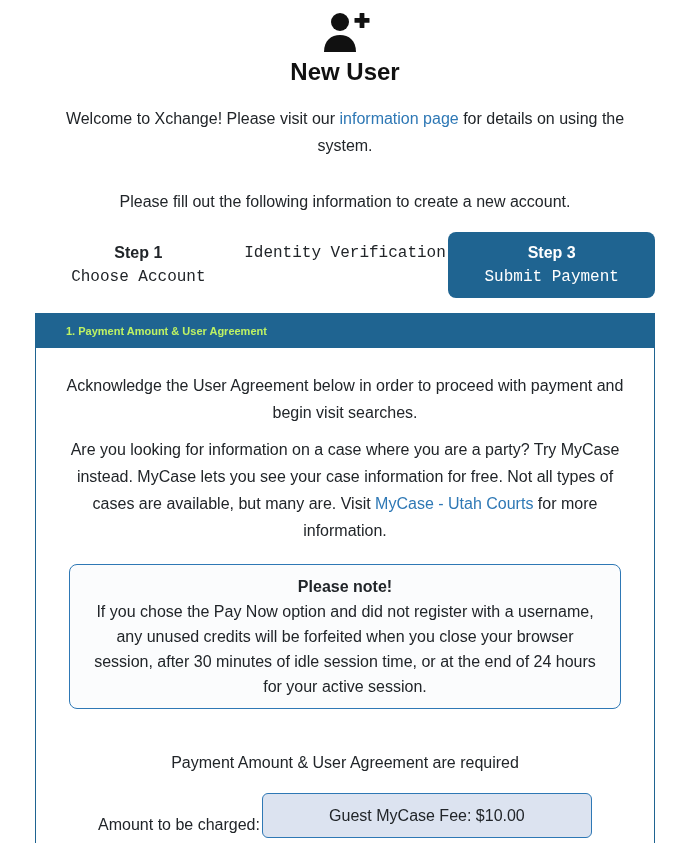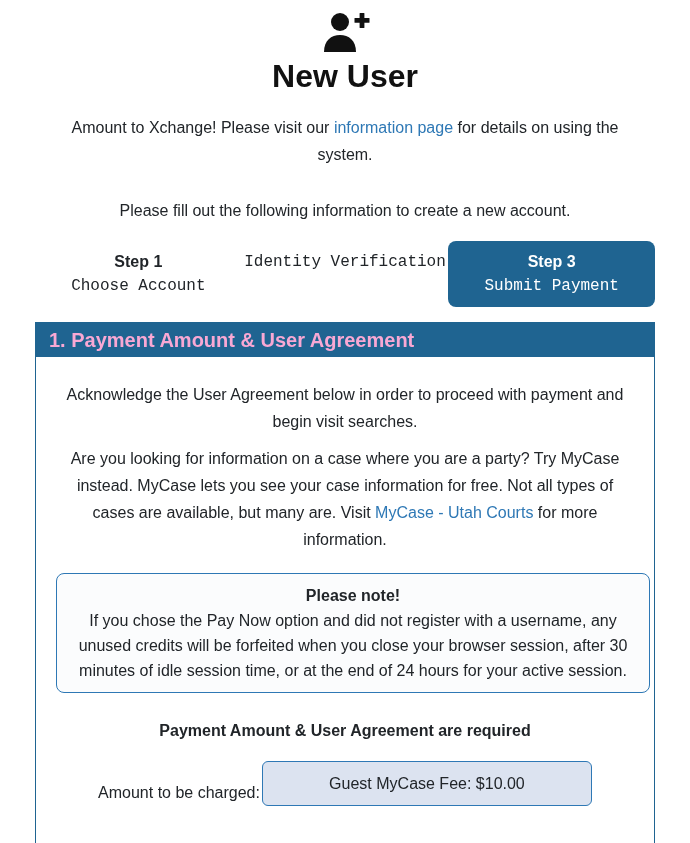--- a/index.html
+++ b/index.html
@@ -7,64 +7,64 @@
     --note_bg:#fbfcfd; --fee_bg:#dce3f0; --checkbox_border:#8b8b8b; --icon:#111111;
   }
   *{box-sizing:border-box;}
   html,body{margin:0;padding:0;}
   body{
     width:690px;height:843px;overflow:hidden;background:#fff;
     font-family:"Liberation Sans",sans-serif;font-size:16px;color:var(--text);
   }
   .top{ text-align:center; padding-top:12px; }
   .icon-wrap{ height:42px; }
-  h1.page-title{ margin:4px 0 0; font-size:32px; font-weight:700; color:#111; }
+  h1.page-title{ margin:4px 0 0; font-size:24px; font-weight:700; color:#111; }
   .welcome{ width:604px; margin:19px auto 0; text-align:center; line-height:27px; }
   a{ color:var(--link); text-decoration:none; cursor:pointer; }
   .instruction{ text-align:center; margin-top:29px; line-height:27px; }
 
   .steps{ width:620px; margin:17px auto 0; display:flex; }
   .step{ flex:1; text-align:center; padding:9px 0; border-radius:8px; line-height:24px; cursor:pointer; }
   .step .num{ font-weight:700; display:block; }
   .step .lbl{ display:block;font-family:Liberation Mono, monospace; }
   .step.active{ background:var(--accent); color:#fff; }
 
   .panel{ width:620px; margin:15px auto 0; border:1px solid var(--accent); border-bottom:0; height:550px; }
-  .panel-header{ background:var(--accent); color:#f9a8d4; font-weight:700; font-size:20px; padding:8px 13px; line-height:18px; }
+  .panel-header{ background:var(--accent); color:#bef264; font-weight:700; font-size:11px; padding:8px 30px; line-height:18px; }
   .panel-body{ padding:24px 20px 0; text-align:center; line-height:27px; }
   .panel-body p{ margin:0 0 10px; }
 
   .note-box{
-    margin:20px auto 0; width:594px; background:var(--note_bg);
+    margin:20px auto 0; width:552px; background:var(--note_bg);
     border:1px solid var(--link); border-radius:8px; padding:9px 20px; line-height:25px;
   }
   .note-title{ font-weight:700; }
 
-  .required{ font-weight:700; margin-top:24px; }
+  .required{ font-weight:400; margin-top:40px; }
 
   .amount-row{ display:flex; justify-content:center; align-items:flex-end; gap:2px; margin-top:17px; }
   .fee-box{
     width:330px; background:var(--fee_bg); border:1px solid var(--link);
     border-radius:6px; padding:8px 0; text-align:center; cursor:pointer;
   }
 </style>
 </head>
 <body>
 
 <div class="top">
   <div class="icon-wrap">
     <svg width="50" height="41" viewBox="0 0 50 41" fill="#111111" aria-hidden="true">
       <circle cx="20" cy="10" r="9"></circle>
       <path d="M4 40 c0 -11.5 7.2 -17 16 -17 s16 5.5 16 17 z"></path>
       <rect x="34.5" y="6" width="15" height="4.8" rx="0.5"></rect>
       <rect x="39.6" y="0.9" width="4.8" height="15" rx="0.5"></rect>
     </svg>
   </div>
   <h1 class="page-title">New User</h1>
-  <p class="welcome"><span>Amount to Xchange! Please visit our </span><a>information page</a><span> for details on using the system.</span></p>
+  <p class="welcome"><span>Welcome to Xchange! Please visit our </span><a>information page</a><span> for details on using the system.</span></p>
   <p class="instruction">Please fill out the following information to create a new account.</p>
 </div>
 
 <div class="steps">
   <div class="step">
     <span class="num">Step 1</span>
     <span class="lbl">Choose Account</span>
   </div>
   <div class="step">
     <span class="lbl">Identity Verification</span>

